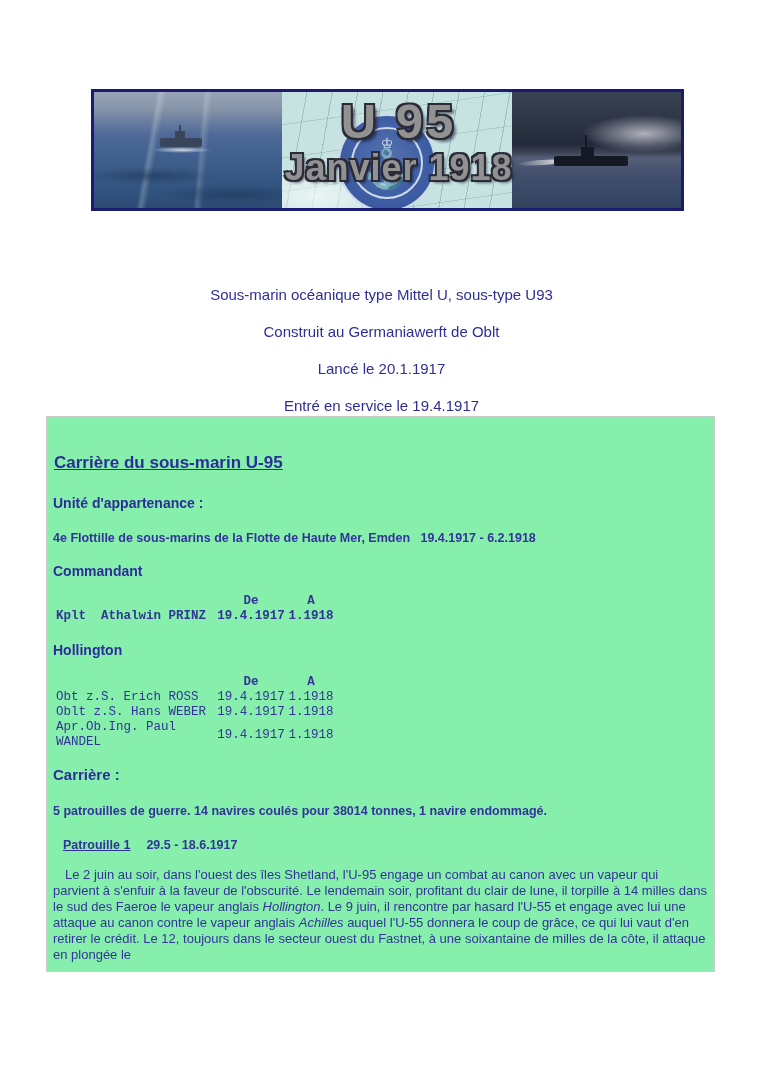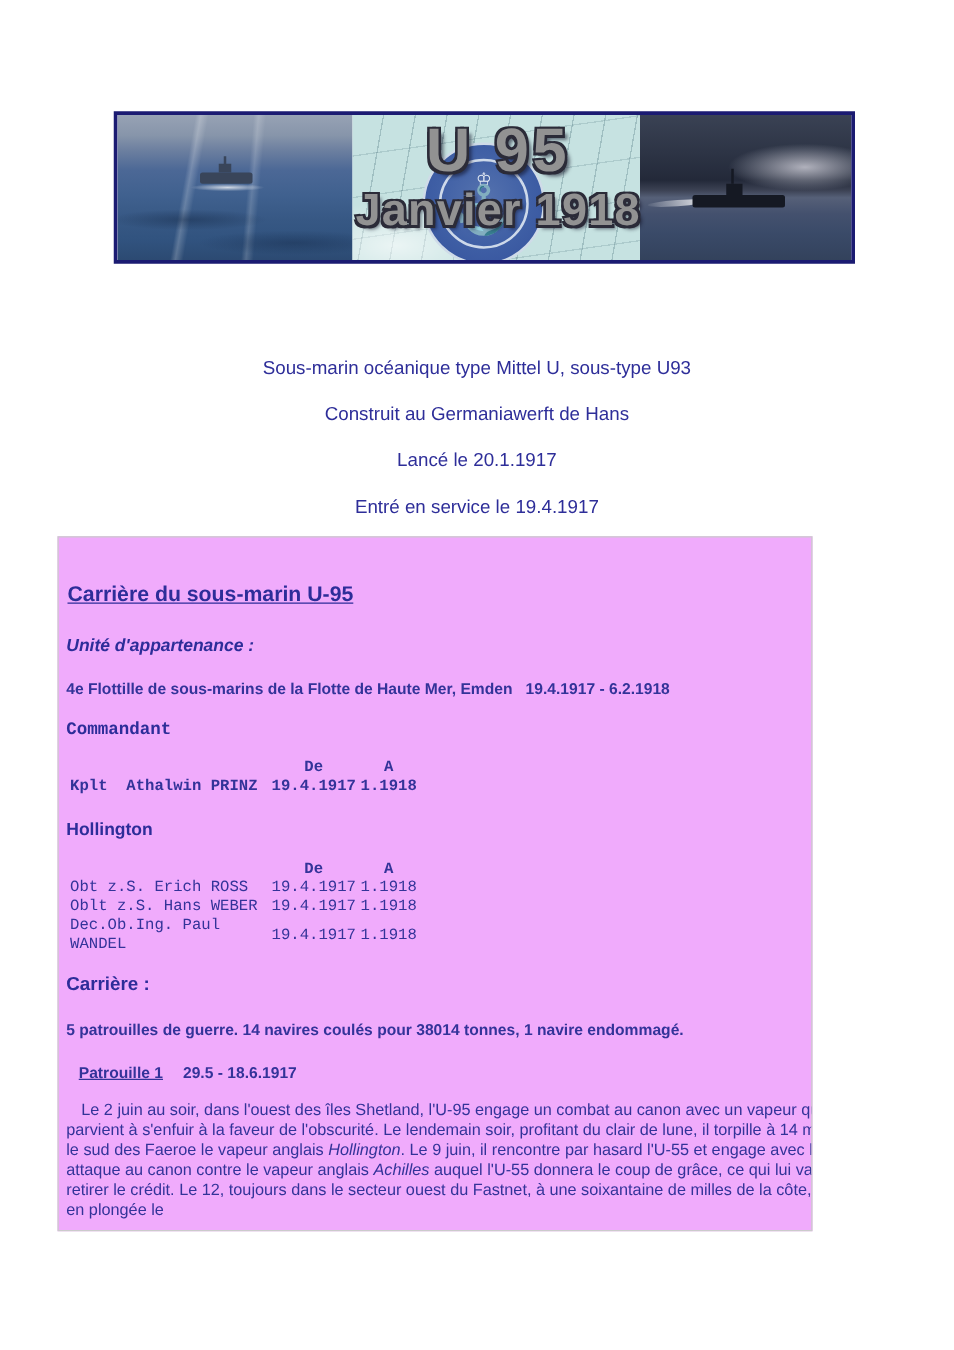--- a/index.html
+++ b/index.html
@@ -81,28 +81,28 @@
     text-shadow:-2px -2px 0 #2b2b38, 2px -2px 0 #2b2b38, -2px 2px 0 #2b2b38, 2px 2px 0 #2b2b38, 3px 3px 3px rgba(15,15,35,.55);
   }
 
   
   .intro { margin-top:76px; text-align:center; }
   .intro div { margin-bottom:22px; font-size:15px; font-weight:normal; color:#2e2e99; line-height:15px; }
   .intro div:last-child { margin-bottom:0; }
 
   
   .box {
-    margin:16px 0 0 46px; width:604px; height:556px;
-    border:1px solid #cbcbcb; padding:0 6px; overflow:hidden; background:#f0abfc;
+    margin:3px 0 0 46px; width:669px; height:556px;
+    border:1px solid #cbcbcb; padding:0 6px; overflow:hidden; background:#86efac;
   }
   .h-main { margin:36px 0 0 1px; font-size:17px; line-height:20px; font-weight:bold; text-decoration:underline; color:#2d2d99; }
   .h-sub  { font-size:14px; line-height:17px; font-weight:bold; color:#2d2d99; }
-  .m-unite { margin-top:22px;font-style:italic; }
+  .m-unite { margin-top:22px; }
   .unit-line { margin-top:19px; font-size:12.5px; line-height:15px; font-weight:bold; white-space:pre-wrap; }
-  .m-cmdt { margin-top:17px;font-family:Liberation Mono, monospace; }
+  .m-cmdt { margin-top:17px; }
   .m-off  { margin-top:18px; }
   table.dates { border-collapse:collapse; font-size:12.5px; margin-left:3px;font-family:Liberation Mono, monospace; }
   table.dates td { padding:0; line-height:15px; }
   td.name-col { width:160px; white-space:pre-wrap; }
   td.de-col { width:70px; text-align:center; }
   td.a-col  { width:50px; text-align:center; }
   table.cmd { margin-top:14px; font-weight:bold; }
   table.off { margin-top:16px; }
   table.off tr.hdr td { font-weight:bold; }
   .h-carriere { margin-top:16px; font-size:15px; line-height:18px; font-weight:bold; color:#2d2d99; }
@@ -133,21 +133,21 @@
     <div class="sub-shape sub-right"></div>
   </div>
   <div class="banner-text">
     <div class="banner-title">U 95</div>
     <div class="banner-subtitle">Janvier 1918</div>
   </div>
 </div>
 
 <div class="intro">
   <div>Sous-marin océanique type Mittel U, sous-type U93</div>
-  <div>Construit au Germaniawerft de Hans</div>
+  <div>Construit au Germaniawerft de Oblt</div>
   <div>Lancé le 20.1.1917</div>
   <div>Entré en service le 19.4.1917</div>
 </div>
 
 <div class="box">
   <div class="h-main">Carrière du sous-marin U-95</div>
 
   <div class="h-sub m-unite">Unité d'appartenance :</div>
   <div class="unit-line">4e Flottille de sous-marins de la Flotte de Haute Mer, Emden   19.4.1917 - 6.2.1918</div>
 
@@ -179,21 +179,21 @@
       <td class="name-col">Obt z.S. Erich ROSS</td>
       <td class="de-col">19.4.1917</td>
       <td class="a-col">1.1918</td>
     </tr>
     <tr>
       <td class="name-col">Oblt z.S. Hans WEBER</td>
       <td class="de-col">19.4.1917</td>
       <td class="a-col">1.1918</td>
     </tr>
     <tr>
-      <td class="name-col">Dec.Ob.Ing. Paul WANDEL</td>
+      <td class="name-col">Apr.Ob.Ing. Paul WANDEL</td>
       <td class="de-col">19.4.1917</td>
       <td class="a-col">1.1918</td>
     </tr>
   </tbody>
     </table>
 
   <div class="h-carriere">Carrière :</div>
   <div class="summary">5 patrouilles de guerre. 14 navires coulés pour 38014 tonnes, 1 navire endommagé.</div>
 
   <div class="patrouille">

